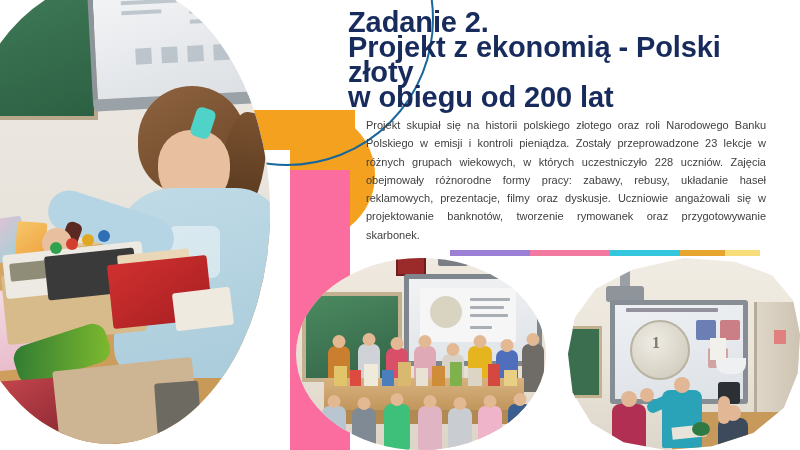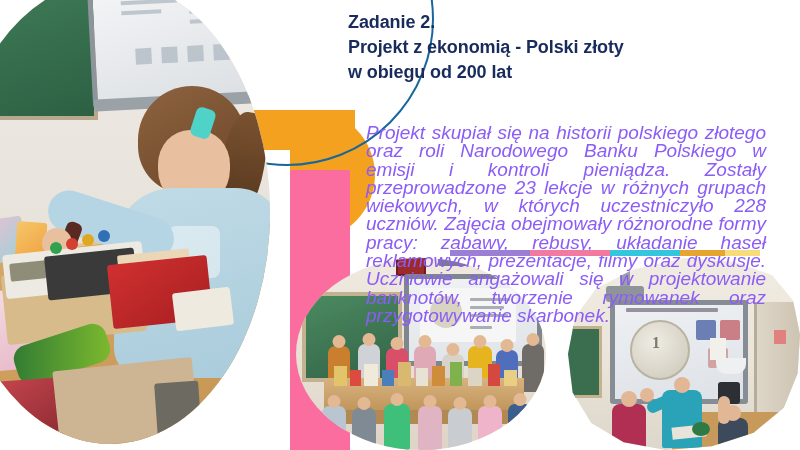--- a/index.html
+++ b/index.html
@@ -136,37 +136,36 @@
 
   
   #title {
     position: absolute;
     left: 348px;
     top: 10px;
     width: 440px;
     z-index: 10;
     color: #172b5c;
     font-weight: bold;
-    font-size: 18px;
+    font-size: 29px;
     line-height: 25px;
     letter-spacing: -0.1px;
   }
 
   
   #body-text {
     position: absolute;
     left: 366px;
     top: 105px;
     width: 400px;
     z-index: 10;
-    color: #8b5cf6;
-    font-size: 19px;
+    color: #404040;
+    font-size: 11px;
     line-height: 18.3px;
     text-align: justify;
-    font-style: italic;
   }
 
   
   #color-bar {
     position: absolute;
     left: 450px;
     top: 250px;
     width: 310px;
     height: 6px;
     z-index: 10;

